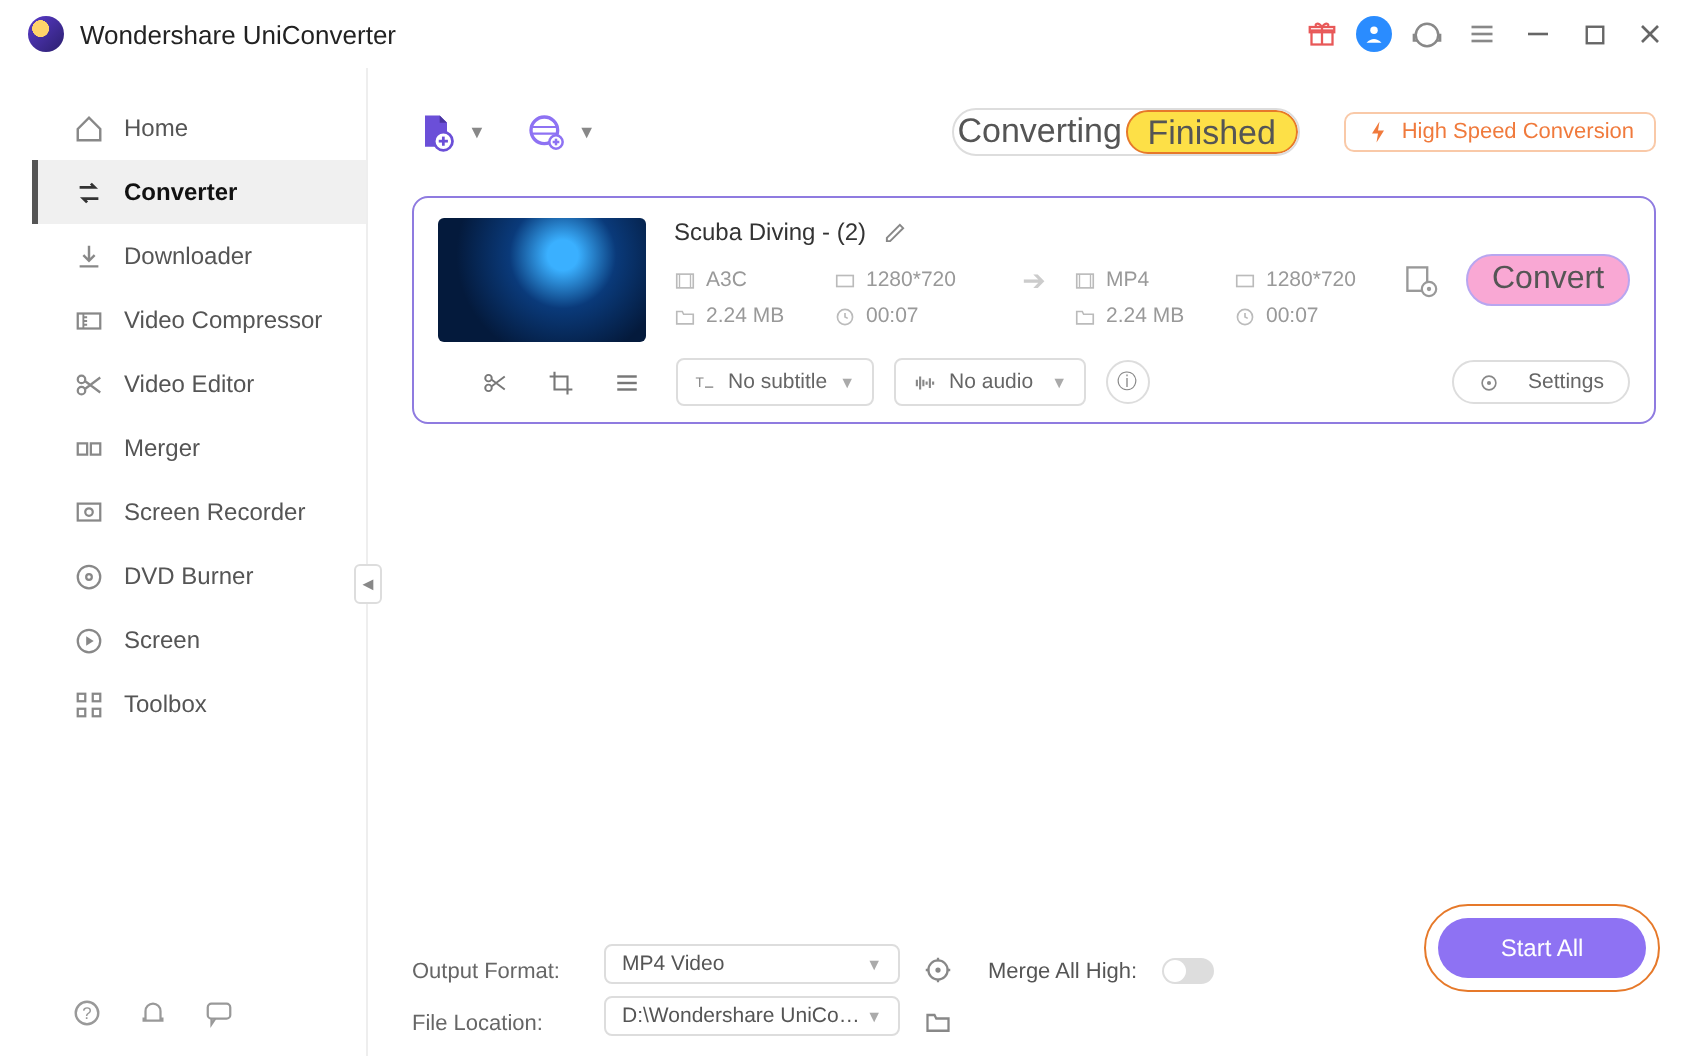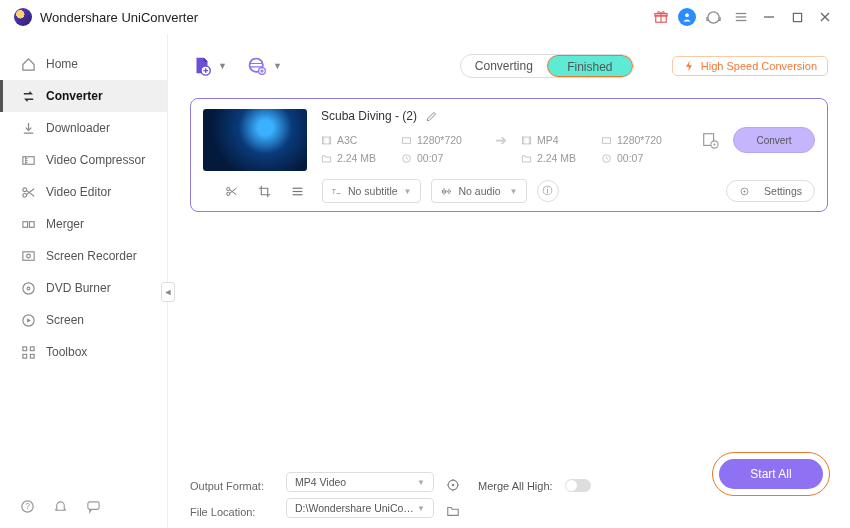--- a/index.html
+++ b/index.html
@@ -6,52 +6,52 @@
 body { width: 850px; height: 528px; background: #fff; overflow: hidden; font-size: 12px; color: #333; }
 
 .titlebar { height: 34px; display: flex; align-items: center; padding: 0 14px; }
 .titlebar .logo { width: 18px; height: 18px; border-radius: 50%; background: radial-gradient(circle at 35% 35%, #ffd36a 0 25%, transparent 26%), linear-gradient(135deg,#5a3bcc,#2b1f6d); margin-right: 8px; }
 .titlebar .title { font-size: 13px; color: #222; }
 .titlebar .spacer { flex: 1; }
 .titlebar .icon-btn { width: 22px; height: 22px; display:flex; align-items:center; justify-content:center; color:#666; margin-left: 6px; cursor:pointer; }
 .titlebar .icon-btn.user { background:#2a8cff; color:#fff; border-radius:50%; width:18px; height:18px; font-size:10px; }
 .titlebar .gift { color:#e85858; }
 
-.main { display:flex; height: calc(528px - 34px); }
+.main { display:flex; height: calc(528px - 34px); margin-left: 16px; }
 .sidebar { width: 168px; border-right:1px solid #eee; padding-top: 14px; position:relative; display:flex; flex-direction:column; }
 .sidebar-item { display:flex; align-items:center; height:32px; padding-left:20px; color:#555; cursor:pointer; font-size:12px; gap:10px; }
 .sidebar-item.active { background:#f0f0f0; color:#111; font-weight:600; border-left:3px solid #555; padding-left:17px; }
 .sidebar-icon { width:16px; height:16px; display:flex; align-items:center; justify-content:center; color:#888; }
 .sidebar-item.active .sidebar-icon { color:#333; }
 .sidebar-bottom { margin-top:auto; display:flex; gap:18px; padding:14px 0 14px 20px; color:#888; }
 .collapse-handle { position:absolute; right:-8px; top:248px; width:14px; height:20px; background:#fff; border:1px solid #ddd; border-radius:3px; display:flex; align-items:center; justify-content:center; font-size:9px; color:#888; cursor:pointer; }
 
 .content { flex:1; padding: 14px 22px 10px 22px; display:flex; flex-direction:column; }
 
 .toolbar { display:flex; align-items:center; height:36px; }
 .add-btn { width:24px; height:24px; display:flex; align-items:center; justify-content:center; margin-right:4px; cursor:pointer; }
 .chev { font-size:9px; color:#888; margin-right:18px; cursor:pointer; }
 
 .tabs { margin-left:160px; display:flex; border:1px solid #ddd; border-radius:14px; overflow:hidden; height:24px; }
-.tab { width:86px; text-align:center; line-height:22px; font-size:12px; color:#555; cursor:pointer; }
-.tab.finished { background:#5eead4; border:1.5px solid #e6792a; border-radius:12px; }
+.tab { width:86px; text-align:center; line-height:22px; font-size:17px; color:#555; cursor:pointer; }
+.tab.finished { background:#fde047; border:1.5px solid #e6792a; border-radius:12px; }
 
 .hs-conv { margin-left:auto; display:flex; align-items:center; gap:6px; color:#f07a3c; font-size:11px; border:1px solid #f9c9a8; border-radius:5px; padding:3px 10px; cursor:pointer; }
 
 .card { margin-top:14px; border:1.5px solid #8f7be0; border-radius:8px; padding:10px 12px 8px 12px; }
 .card-row1 { display:flex; }
 .thumb { width:104px; height:62px; background: radial-gradient(circle at 60% 30%, #3ab0ff 0 10%, #0a3a7a 35%, #041a3c 70%); border-radius:3px; }
 .info { flex:1; padding-left:14px; }
 .filetitle { display:flex; align-items:center; gap:8px; font-size:12px; color:#333; margin-bottom:8px; }
 .meta-row { display:flex; align-items:center; gap:0; font-size:10.5px; color:#999; height:18px; }
 .meta { display:flex; align-items:center; gap:5px; width:80px; }
 .arrow-mid { width:40px; text-align:center; color:#ccc; font-size:14px; }
 .right-side { display:flex; align-items:center; margin-left:auto; gap:14px; }
 .preset-btn { color:#888; cursor:pointer; }
-.convert-btn { width:82px; height:26px; border:1px solid #b8a6f0; border-radius:13px; background:#c4b5fd; color:#555; font-size:10px; cursor:pointer; }
+.convert-btn { width:82px; height:26px; border:1px solid #b8a6f0; border-radius:13px; background:#f9a8d4; color:#555; font-size:16px; cursor:pointer; }
 
 .card-row2 { display:flex; align-items:center; margin-top:8px; gap:10px; }
 .tool-icons { display:flex; gap:20px; padding:0 8px 0 22px; color:#888; }
 .tool-icons span { cursor:pointer; }
 .sel { display:flex; align-items:center; border:1px solid #ddd; border-radius:4px; height:22px; padding:11px 8px; font-size:10.5px; color:#666; gap:6px; cursor:pointer; min-width:96px; }
 .sel .chv { margin-left:auto; font-size:8px; color:#aaa; }
 .info-icon { width:22px; height:22px; border:1px solid #ddd; border-radius:11px; display:flex; align-items:center; justify-content:center; color:#888; font-size:10px; cursor:pointer; }
 .settings-btn { margin-left:auto; display:flex; align-items:center; gap:14px; border:1px solid #ddd; border-radius:11px; height:22px; padding:0 12px; font-size:10.5px; color:#666; cursor:pointer; }
 
 .footer { margin-top:auto; padding-top:8px; }

